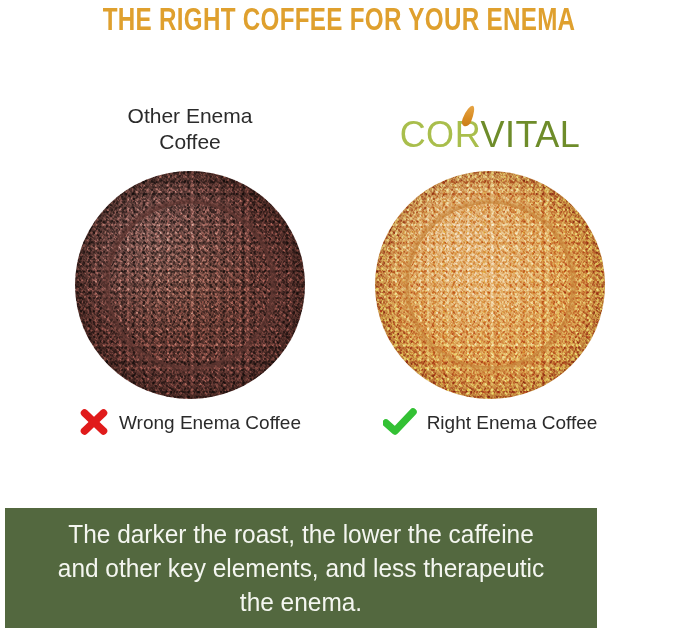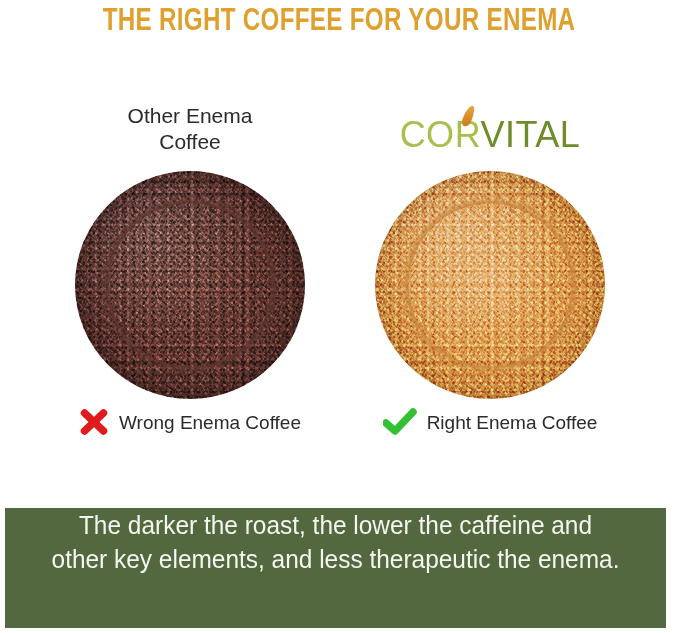--- a/index.html
+++ b/index.html
@@ -211,25 +211,25 @@
     white-space: nowrap;
     line-height: 1;
   }
   .mark-icon { flex: 0 0 auto; display: block; }
 
   
   .banner {
     position: absolute;
     left: 5px;
     top: 508px;
-    width: 661px;
+    width: 592px;
     height: 120px;
     background: #53683F;
     display: flex;
-    align-items: flex-start;
+    align-items: center;
     justify-content: center;
     box-sizing: border-box;
     padding: 0 26px;
   }
   .banner-text {
     font-family: "Liberation Sans Narrow", "Liberation Sans", "DejaVu Sans Condensed", sans-serif;
     color: #F4F6F0;
     font-size: 26px;
     line-height: 34px;
     text-align: center;

